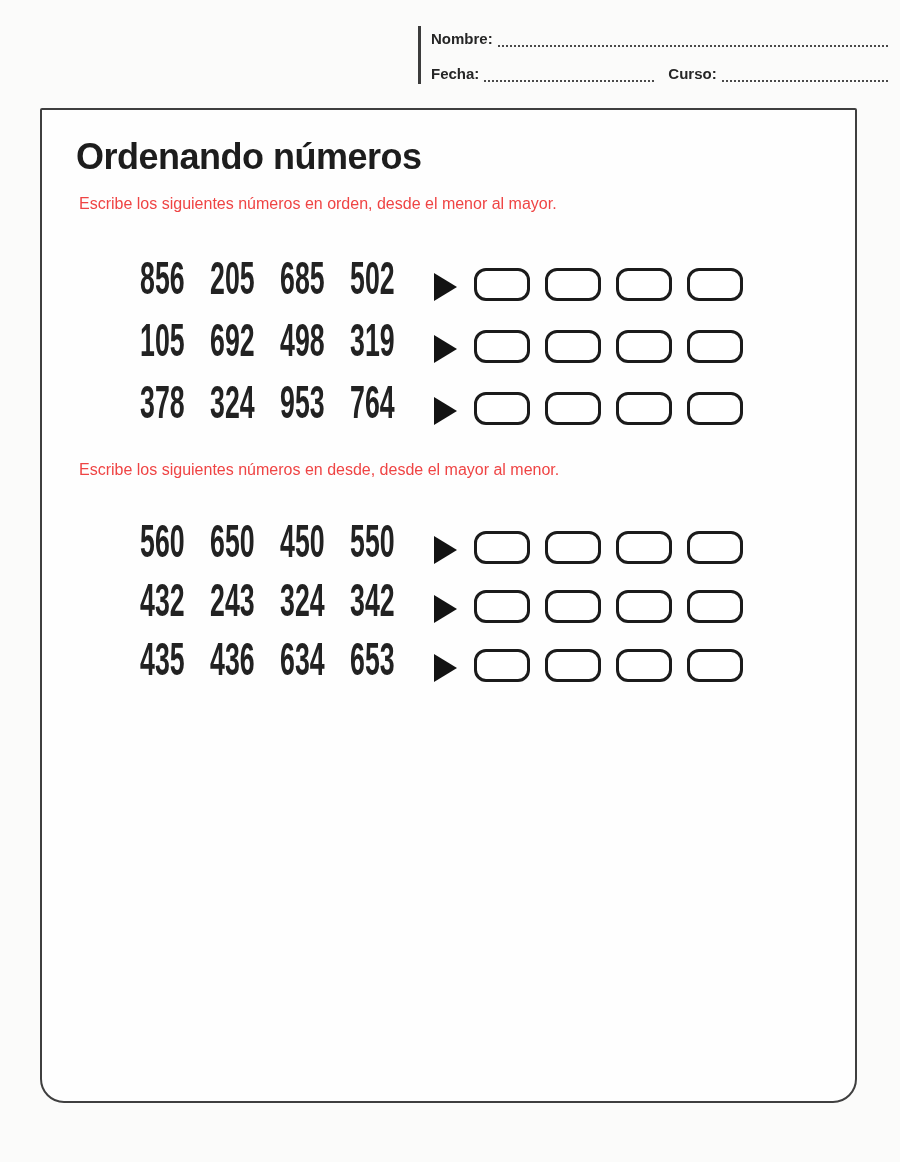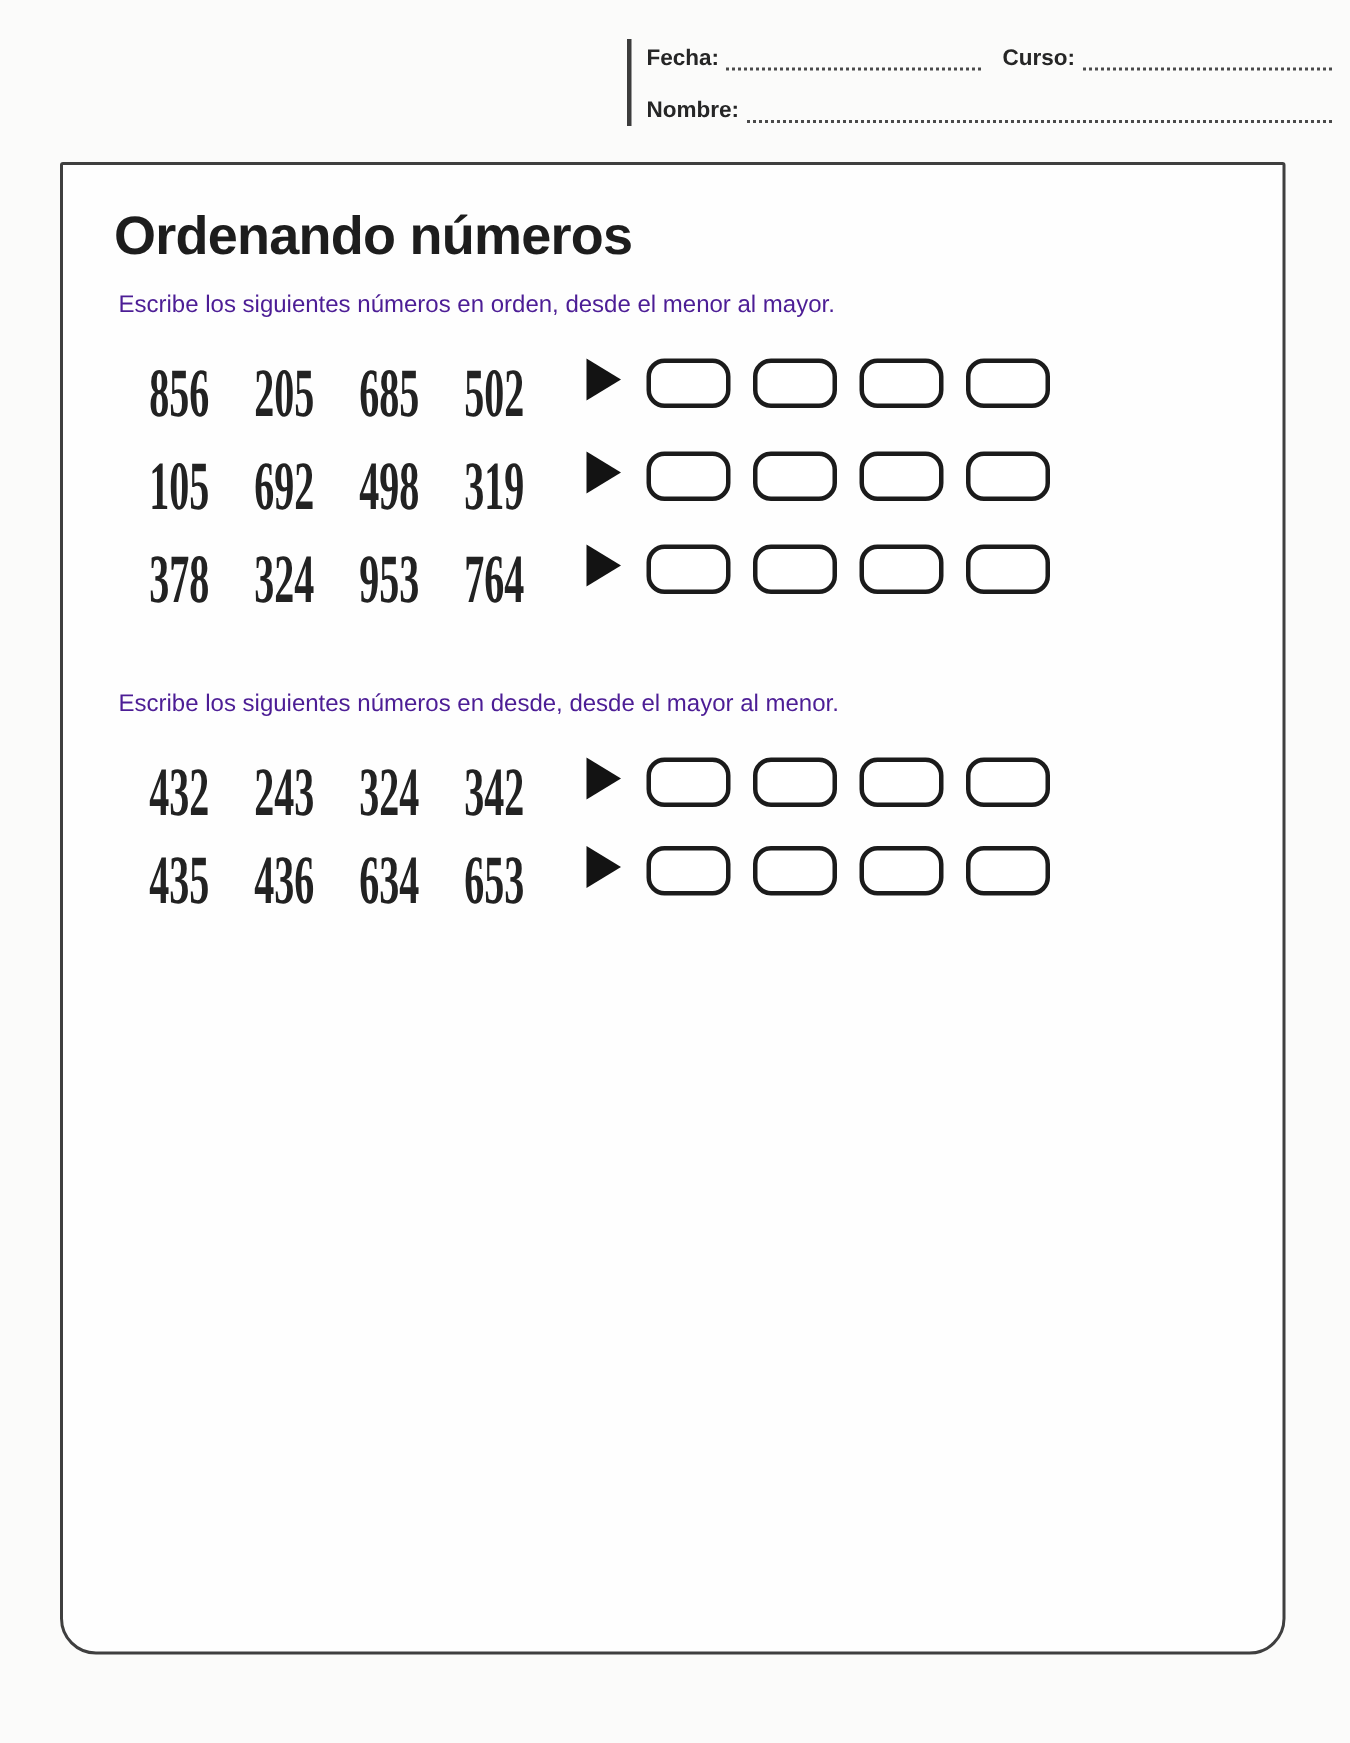--- a/index.html
+++ b/index.html
@@ -31,26 +31,26 @@
     background:#fefefe;
     border:2px solid #3f3f3f;
     border-radius:2px 2px 24px 24px;
   }
   .title {
     margin:26px 0 0 34px;
     font-size:36px; font-weight:bold; letter-spacing:-0.5px; color:#1d1d1d;
   }
   .instruction {
     margin:17px 0 0 37px;
-    font-size:16px; color:#4c1d95;
+    font-size:16px; color:#ef4444;
   }
   .instruction.second { margin-top:36px; }
 
   .rows-group { margin-top:26px; }
-  .row { display:flex; align-items:flex-start; height:62px; padding-left:42px;font-family:Liberation Serif, serif; }
+  .row { display:flex; align-items:flex-end; height:62px; padding-left:85px; }
   .rows-group.desc .row { height:59px; }
 
   .num-cell { width:70px; display:flex; justify-content:center; }
   .num {
     display:inline-block;
     font-size:46px; font-weight:bold; line-height:1; color:#222;
     white-space:nowrap;
     transform:scaleX(0.58);
   }
 
@@ -66,29 +66,29 @@
     width:56px; height:33px;
     border:3px solid #1b1b1b; border-radius:12px;
     background:#fff;
   }
 </style>
 </head>
 <body>
 
 <div class="header">
   <div class="header-row">
+    <span class="field-label">Nombre:</span>
+    <span class="dotline dot-name"></span>
+  </div>
+  <div class="header-row">
     <span class="field-label">Fecha:</span>
     <span class="dotline dot-date"></span>
     <span class="field-label curso-label">Curso:</span>
     <span class="dotline dot-course"></span>
   </div>
-  <div class="header-row">
-    <span class="field-label">Nombre:</span>
-    <span class="dotline dot-name"></span>
-  </div>
 </div>
 
 <div class="sheet">
 
   <div class="title">Ordenando números</div>
 
   <div class="instruction">Escribe los siguientes números en orden, desde el menor al mayor.</div>
 
   <div class="rows-group asc">
 
@@ -160,20 +160,41 @@
       </div>
     </div>
 
   </div>
 
   <div class="instruction second">Escribe los siguientes números en desde, desde el mayor al menor.</div>
 
   <div class="rows-group desc">
 
 
+    <div class="row">
+      <div class="num-cell">
+          <span class="num">560</span>
+        </div>
+      <div class="num-cell">
+          <span class="num">650</span>
+        </div>
+      <div class="num-cell">
+          <span class="num">450</span>
+        </div>
+      <div class="num-cell">
+          <span class="num">550</span>
+        </div>
+      <div class="arrow"></div>
+      <div class="boxes">
+        <div class="answer-box"></div>
+        <div class="answer-box"></div>
+        <div class="answer-box"></div>
+        <div class="answer-box"></div>
+      </div>
+    </div>
 
     <div class="row">
       <div class="num-cell">
           <span class="num">432</span>
         </div>
       <div class="num-cell">
           <span class="num">243</span>
         </div>
       <div class="num-cell">
           <span class="num">324</span>

